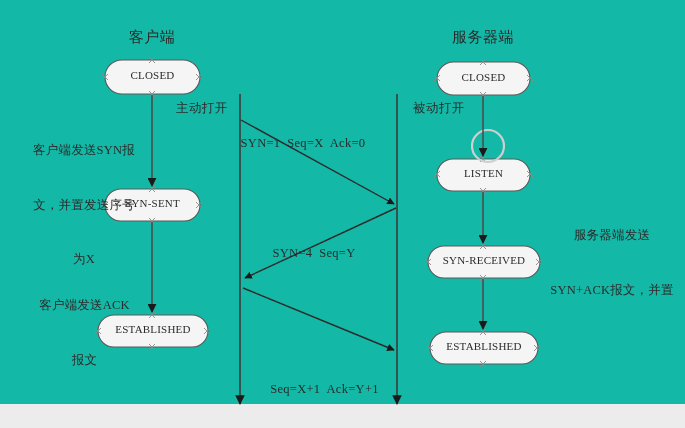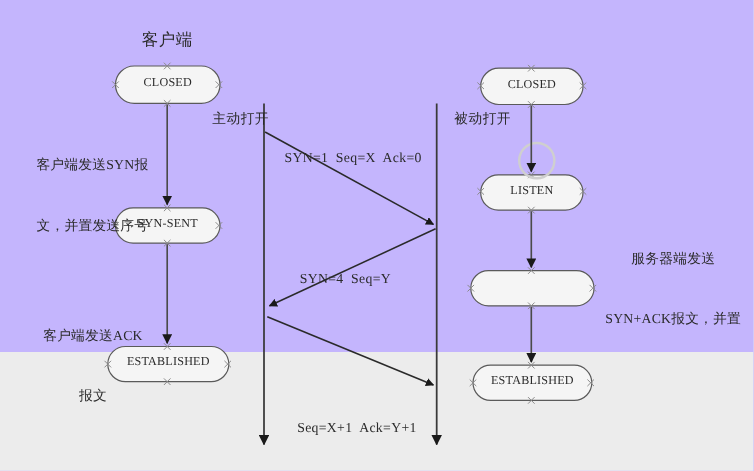--- a/index.html
+++ b/index.html
@@ -10,22 +10,22 @@
   body {
     width: 685px;
     height: 428px;
     background: #ececec;
     font-family: "Liberation Serif", "DejaVu Serif", serif;
     overflow: hidden;
   }
   #canvas {
     position: relative;
     width: 685px;
-    height: 320px;
-    background: #c4b5fd;
+    height: 404px;
+    background: #14b8a6;
   }
   #vector-layer {
     position: absolute;
     left: 0;
     top: 0;
     width: 685px;
     height: 428px;
   }
   .txt {
     position: absolute;
@@ -161,48 +161,51 @@
 
     <line x1="240" y1="94" x2="240" y2="404" stroke="#3a3a3a" stroke-width="1.6" marker-end="url(#arrowFilled)"></line>
     <line x1="397" y1="94" x2="397" y2="404" stroke="#3a3a3a" stroke-width="1.6" marker-end="url(#arrowFilled)"></line>
 
     <line x1="241" y1="120" x2="394" y2="204" stroke="#2a2a2a" stroke-width="1.4" marker-end="url(#arrowFilledSm)"></line>
     <line x1="396" y1="208" x2="245" y2="278" stroke="#2a2a2a" stroke-width="1.4" marker-end="url(#arrowFilledSm)"></line>
     <line x1="243" y1="288" x2="394" y2="350" stroke="#2a2a2a" stroke-width="1.4" marker-end="url(#arrowFilledSm)"></line>
   </svg>
 
   <div class="txt col-header" style="left:102px; top:28px; width:100px;">客户端</div>
+  <div class="txt col-header" style="left:433px; top:28px; width:100px;">服务器端</div>
 
   <div class="state-label" style="left:105px; top:69px; width:95px;">CLOSED</div>
   <div class="state-label" style="left:105px; top:197px; width:95px;">SYN-SENT</div>
   <div class="state-label" style="left:98px; top:323px; width:110px;">ESTABLISHED</div>
 
   <div class="state-label" style="left:437px; top:71px; width:93px;">CLOSED</div>
   <div class="state-label" style="left:437px; top:167px; width:93px;">LISTEN</div>
+  <div class="state-label" style="left:428px; top:254px; width:112px;">SYN-RECEIVED</div>
   <div class="state-label" style="left:430px; top:340px; width:108px;">ESTABLISHED</div>
 
-  <div class="txt open-label" style="left:193px; top:100px;">主动打开</div>
+  <div class="txt open-label" style="left:176px; top:100px;">主动打开</div>
   <div class="txt open-label" style="left:413px; top:100px;text-align:right;">被动打开</div>
 
   <div class="txt note" style="left:8px; top:105px; width:152px;">
     <div>客户端发送SYN报</div>
     <div>文，并置发送序号</div>
+    <div>为X</div>
   </div>
 
   <div class="txt note" style="left:12px; top:260px; width:145px;">
     <div>客户端发送ACK</div>
     <div>报文</div>
   </div>
 
   <div class="txt note" style="left:539px; top:190px; width:146px;text-align:center;">
     <div>服务器端发送</div>
     <div>SYN+ACK报文，并置</div>
   </div>
 
-  <div class="txt msg" style="left:251px; top:99px; width:140px;">
+  <div class="txt msg" style="left:233px; top:99px; width:140px;">
     <div>SYN=1  Seq=X  Ack=0</div>
   </div>
 
   <div class="txt msg" style="left:250px; top:209px; width:128px;">
     <div>SYN=4  Seq=Y</div>
   </div>
 
   <div class="txt msg" style="left:252px; top:345px; width:145px;">
     <div>Seq=X+1  Ack=Y+1</div>
   </div>

